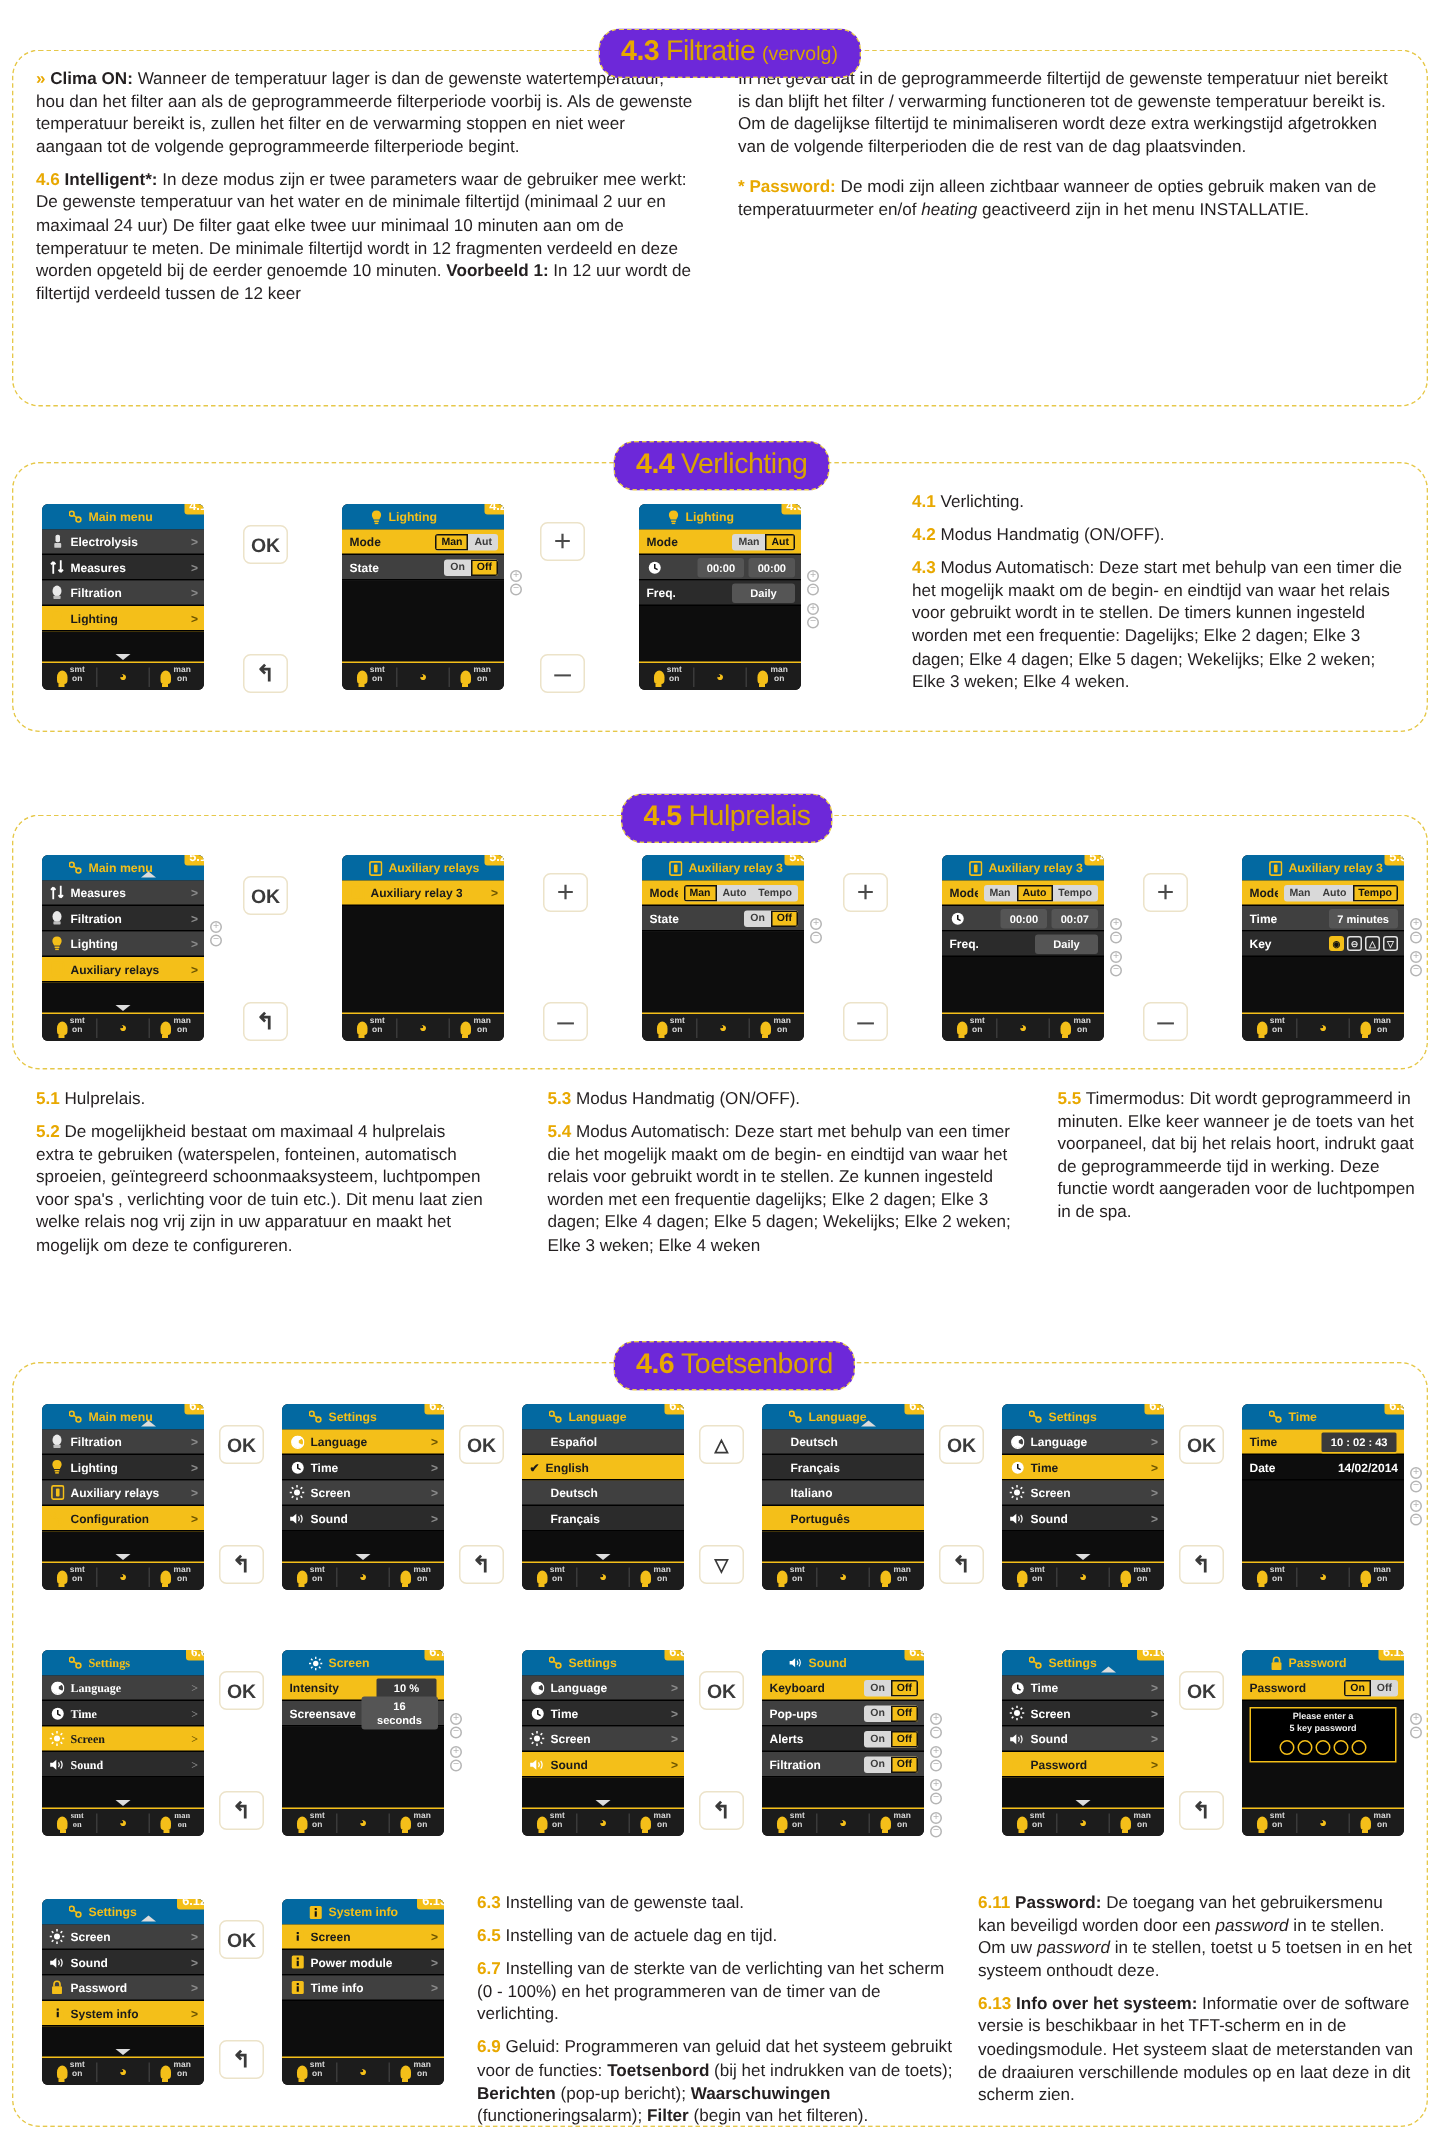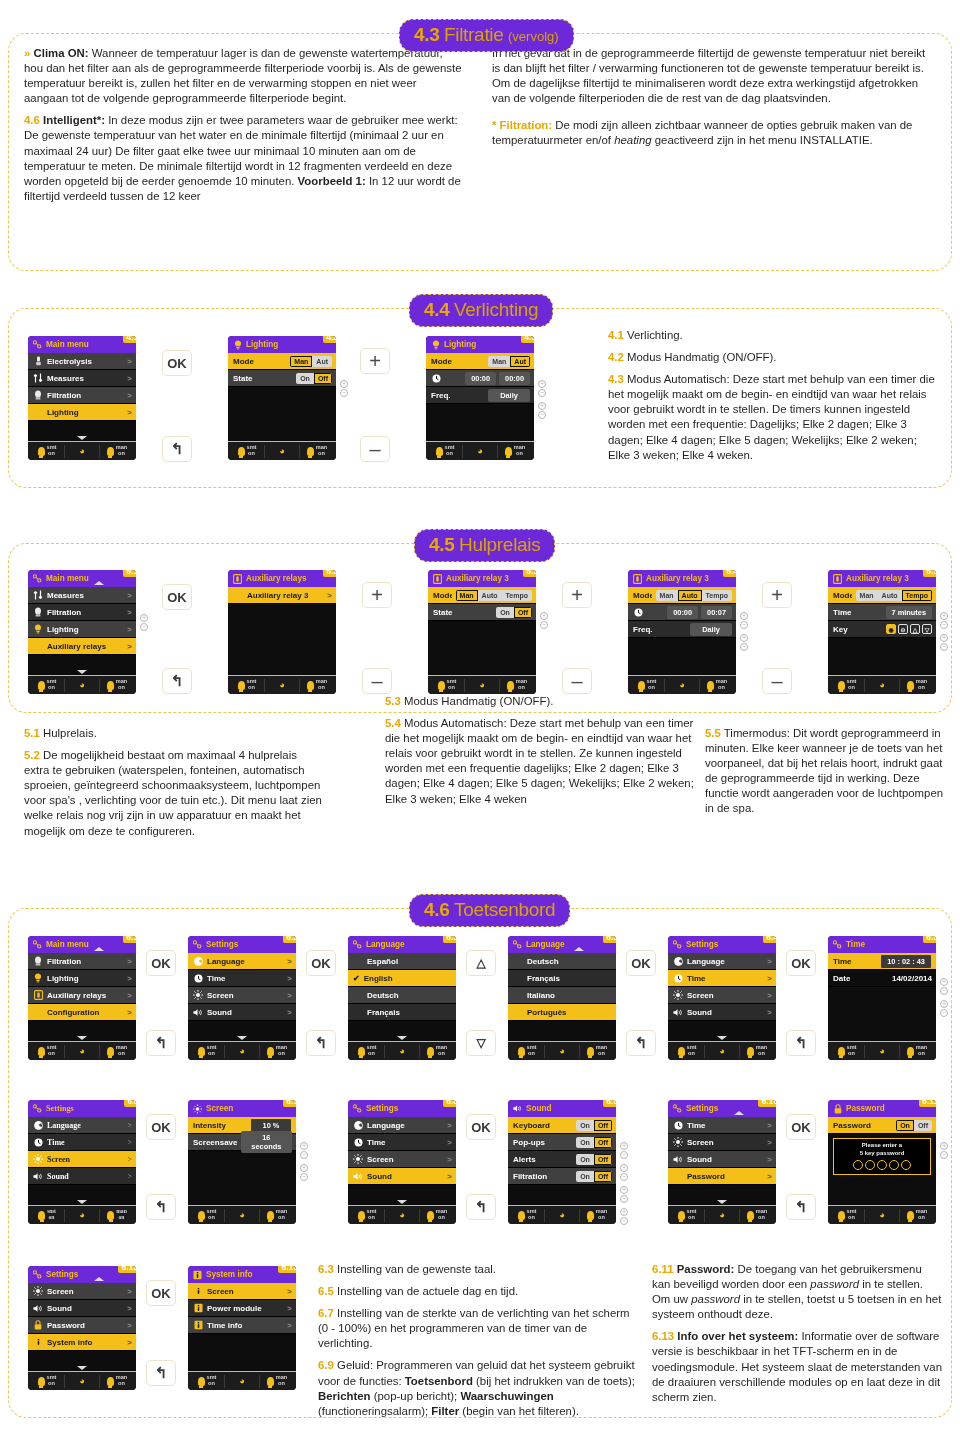--- a/index.html
+++ b/index.html
@@ -76,27 +76,27 @@
     color: #fff;
     font-size: 8.5px;
     font-weight: bold;
     padding: 1px 3px 1px 3px;
     border-radius: 2px;
     z-index: 9;
     line-height: 10px;
   }
   .panel-header {
     height: 17px;
-    background: #6d28d9;
+    background: #0369a1;
     color: #f4bf19;
     font-weight: bold;
     font-size: 8.2px;
     display: flex;
     align-items: center;
-    padding-left: 5px;
+    padding-left: 18px;
     gap: 4px;
     position: relative;
   }
   .panel-header .hicon { width: 9px; height: 10px; display:inline-flex; align-items:center; justify-content:center; }
   .scroll-up, .scroll-down {
     position: absolute;
     right: 32px;
     width: 0; height: 0;
     border-left: 5px solid transparent;
     border-right: 5px solid transparent;
@@ -272,21 +272,21 @@
   <div class="para">
     <span class="lbl">4.6</span>
     <span class="bold">Intelligent*:</span>
     <span>In deze modus zijn er twee parameters waar de gebruiker mee werkt: De gewenste temperatuur van het water en de minimale filtertijd (minimaal 2 uur en maximaal 24 uur) De filter gaat elke twee uur minimaal 10 minuten aan om de temperatuur te meten. De minimale filtertijd wordt in 12 fragmenten verdeeld en deze worden opgeteld bij de eerder genoemde 10 minuten. <b>Voorbeeld 1:</b> In 12 uur wordt de filtertijd verdeeld tussen de 12 keer</span>
   </div>
 </div>
 
 <div class="col" style="left:492px; top:46px; width:442px;">
   <div class="para">In het geval dat in de geprogrammeerde filtertijd de gewenste temperatuur niet bereikt is dan blijft het filter / verwarming functioneren tot de gewenste temperatuur bereikt is. Om de dagelijkse filtertijd te minimaliseren wordt deze extra werkingstijd afgetrokken van de volgende filterperioden die de rest van de dag plaatsvinden.</div>
   <div class="para" style="margin-top:12px;">
-    <span class="lbl">* Filtration:</span>
+    <span class="lbl">* Password:</span>
     <span>De modi zijn alleen zichtbaar wanneer de opties gebruik maken van de temperatuurmeter en/of <i>heating</i> geactiveerd zijn in het menu INSTALLATIE.</span>
   </div>
 </div>
 
 <div class="section" style="left:8px; top:308px; width:944px; height:180px;">
   <div class="section-title" style="left:400px;">
     <span class="num">4.4</span>
     <span class="ttl">Verlichting</span>
   </div>
 </div>
@@ -790,21 +790,21 @@
 <div class="col" style="left:24px; top:726px; width:300px;">
   <div class="para">
     <span class="lbl">5.1</span>
     <span>Hulprelais.</span>
   </div>
   <div class="para">
     <span class="lbl">5.2</span>
     <span>De mogelijkheid bestaat om maximaal 4 hulprelais extra te gebruiken (waterspelen, fonteinen, automatisch sproeien, geïntegreerd schoonmaaksysteem, luchtpompen voor spa's , verlichting voor de tuin etc.). Dit menu laat zien welke relais nog vrij zijn in uw apparatuur en maakt het mogelijk om deze te configureren.</span>
   </div>
 </div>
-<div class="col" style="left:365px; top:694px; width:320px;margin-left:20px;">
+<div class="col" style="left:365px; top:726px; width:320px;">
   <div class="para">
     <span class="lbl">5.3</span>
     <span>Modus Handmatig (ON/OFF).</span>
   </div>
   <div class="para">
     <span class="lbl">5.4</span>
     <span>Modus Automatisch: Deze start met behulp van een timer die het mogelijk maakt om de begin- en eindtijd van waar het relais voor gebruikt wordt in te stellen. Ze kunnen ingesteld worden met een frequentie dagelijks; Elke 2 dagen; Elke 3 dagen; Elke 4 dagen; Elke 5 dagen; Wekelijks; Elke 2 weken; Elke 3 weken; Elke 4 weken</span>
   </div>
 </div>
 <div class="col" style="left:705px; top:726px; width:245px;">

